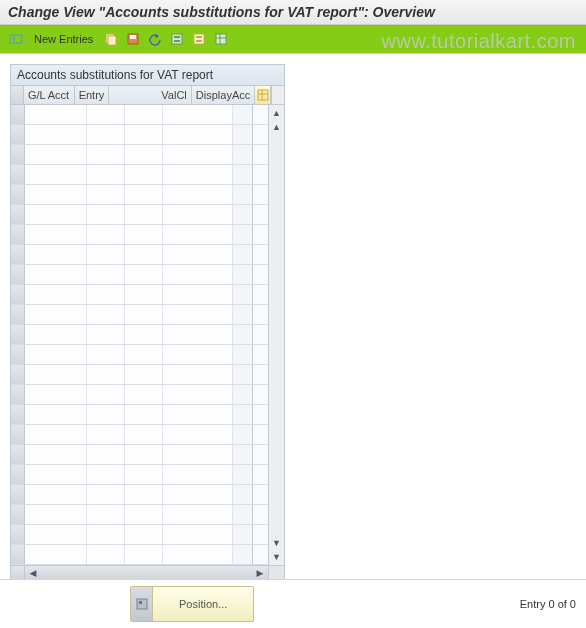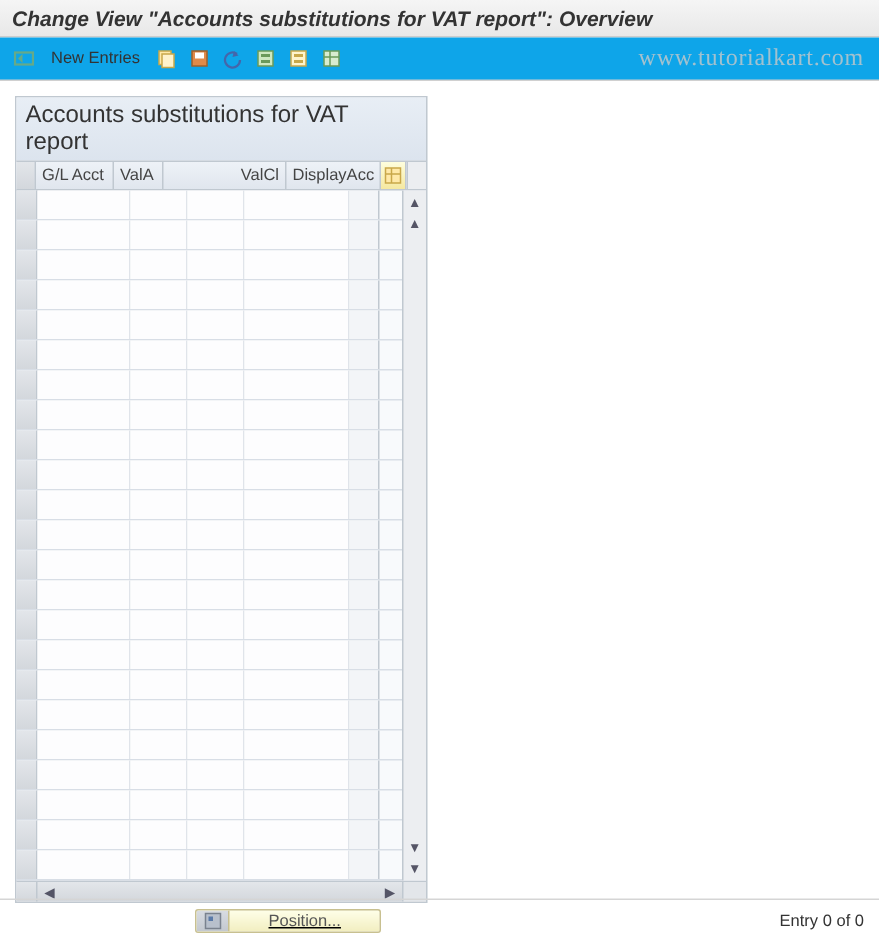--- a/index.html
+++ b/index.html
@@ -22,21 +22,21 @@
       font-weight: bold;
       font-style: italic;
       color: #333;
     }
     .toolbar {
       padding: 4px 6px;
       border-bottom: 1px solid #d0d0d0;
       display: flex;
       align-items: center;
       gap: 2px;
-      background: #0ea5e9;
+      background: #84cc16;
     }
     .tb-icon {
       width: 20px;
       height: 20px;
       display: inline-flex;
       align-items: center;
       justify-content: center;
       border: 1px solid transparent;
       cursor: pointer;
     }
@@ -50,21 +50,21 @@
     }
     .panel {
       width: 275px;
       border: 1px solid #c0c8d0;
       background: #f8fafc;
     }
     .panel-title {
       background: linear-gradient(to bottom, #e8eef5, #dce4ee);
       border-bottom: 1px solid #c0c8d0;
       padding: 3px 6px;
-      font-size: 16px;
+      font-size: 12px;
       color: #333;
     }
     .grid {
       position: relative;
     }
     .grid-header {
       display: flex;
       background: linear-gradient(to bottom, #eef2f7, #e0e6ee);
       border-bottom: 1px solid #c0c8d0;
     }
@@ -134,47 +134,46 @@
     .gf-selector{width:14px;border-right:1px solid #c0c8d0;}
     .hscroll {
       flex:1; display:flex; align-items:center; justify-content:space-between;
       padding:0 2px;
     }
     .hsb-btn{width:12px;height:10px;display:flex;align-items:center;justify-content:center;color:#556;font-size:9px;cursor:pointer;}
     .watermark {
       position: absolute;
       top: 30px;
       right: 10px;
-      font-size: 16px;
+      font-size: 20px;
       color: rgba(200, 200, 200, 0.8);
-      font-family: Liberation Serif, serif;
+      font-family: Liberation Sans, sans-serif;
       pointer-events: none;
       letter-spacing: 0.5px;
     }
     .bottom-bar {
       position: absolute;
       bottom: 6px;
       left: 0;
       right: 0;
       border-top: 1px solid #d5d5d5;
       padding: 6px 10px 0 10px;
       display: flex;
       align-items: center;
     }
     .position-btn {
       margin-left: 120px;
       display: inline-flex;
       align-items: center;
       background: linear-gradient(to bottom,#fefee8,#f2eec0);
       border: 1px solid #c8c090;
       border-radius: 2px;
-      height: 16px;
+      height: 36px;
       cursor: pointer;
       overflow: hidden;
-      text-decoration: underline;
     }
     .position-btn .pb-icon {
       width: 22px; height: 100%;
       background: linear-gradient(to bottom,#d8dce2,#c3c8cf);
       border-right: 1px solid #c8c090;
       display:flex;align-items:center;justify-content:center;
     }
     .position-btn .pb-label {
       padding: 0 26px;
       font-size: 11px;
@@ -244,21 +243,21 @@
 
 <div class="watermark">www.tutorialkart.com</div>
 
 <div class="content">
   <div class="panel">
     <div class="panel-title">Accounts substitutions for VAT report</div>
     <div class="grid">
       <div class="grid-header">
         <div class="gh-cell gh-row-selector"></div>
         <div class="gh-cell gh-c1">G/L Acct</div>
-        <div class="gh-cell gh-c2">ValA</div>
+        <div class="gh-cell gh-c2">Entry</div>
         <div class="gh-cell gh-c3">ValCl</div>
         <div class="gh-cell gh-c4">DisplayAcc</div>
         <div class="gh-last">
           <svg width="12" height="12">
               <rect x="1" y="1" width="10" height="10" fill="#ffe9a8" stroke="#c9a84a"></rect>
               <path d="M1 5 H11 M5 1 V11" stroke="#c9a84a"></path>
             </svg>
         </div>
         <div style="width:16px;background:#eceef1;border-left:1px solid #c0c8d0;"></div>
       </div>

